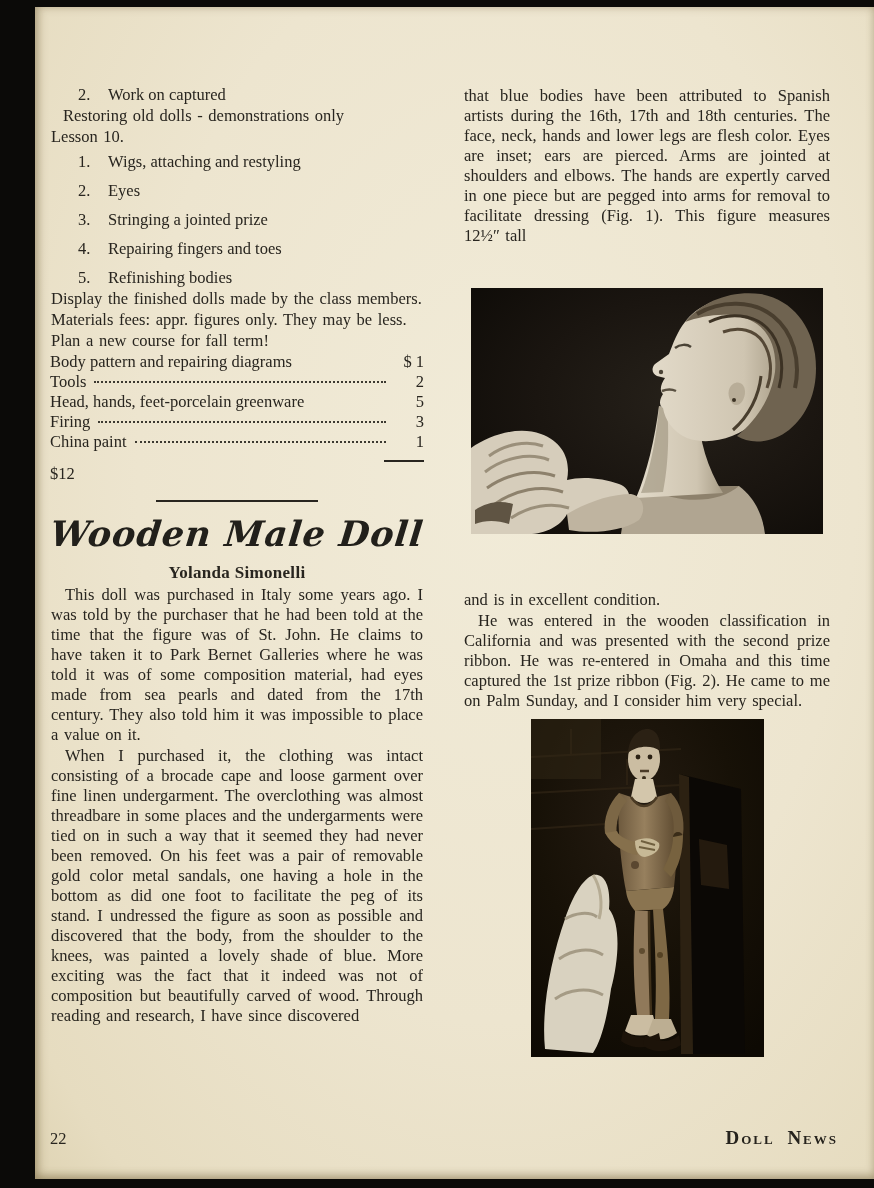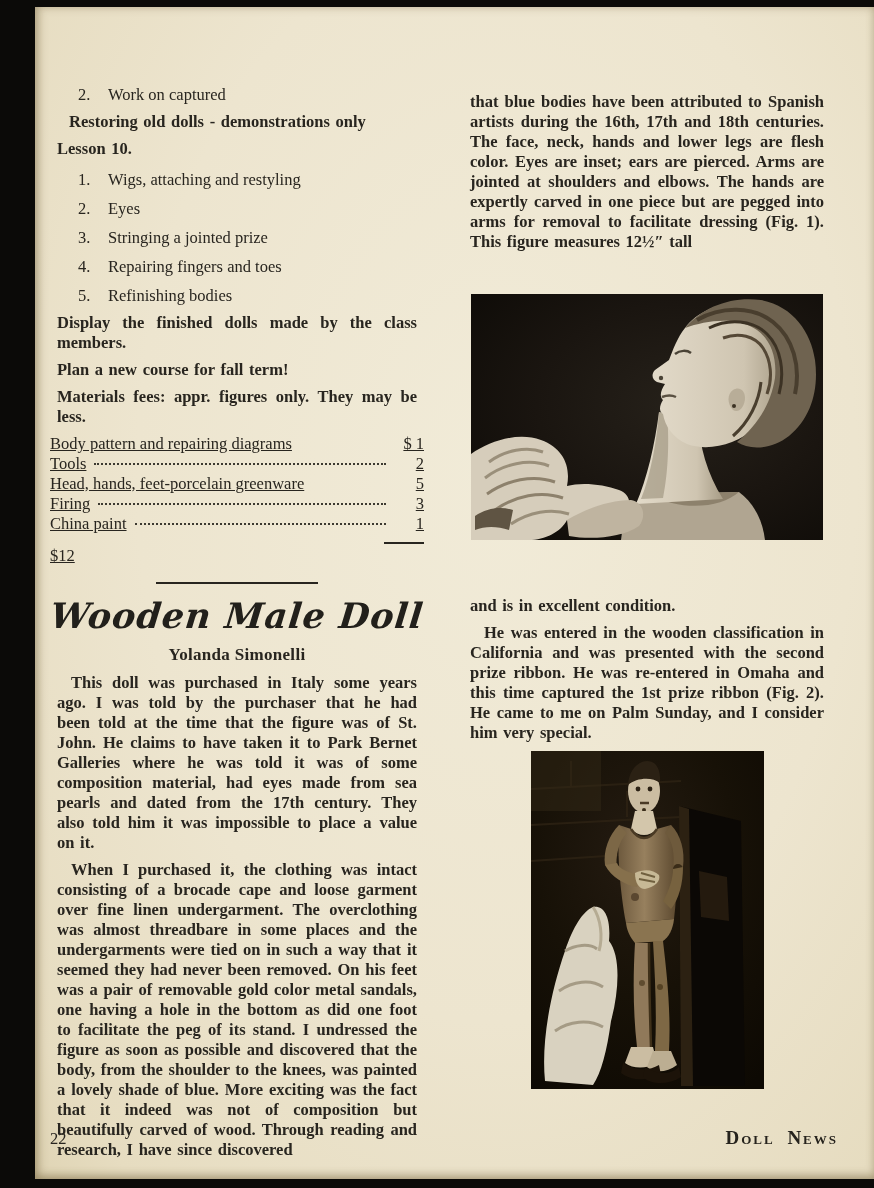--- a/index.html
+++ b/index.html
@@ -21,32 +21,32 @@
   .page {
     position:absolute; left:35px; top:7px; right:0; bottom:9px;
     background:
       radial-gradient(ellipse at 55% 40%, #f1ebd8 0%, #ede5cf 55%, #e6dcc0 90%, #dfd4b4 100%);
     box-shadow: inset 4px 0 10px rgba(80,60,20,.25), inset 0 -4px 8px rgba(90,70,30,.3);
   }
   .col { position:absolute; top:78px; color:#28251f; }
   .col-left  { left:15px;  width:374px; }
   .col-right { left:428px; width:368px; }
   p, .bodytext {
-    margin:7px; font-size:16.5px; line-height:20px; text-align:justify;
-    word-spacing:1.5px; color:#28251f;font-weight:bold;
+    margin:1px; font-size:16.5px; line-height:20px; text-align:justify;
+    word-spacing:1.5px; color:#28251f;
   }
   .hang { text-indent:14px; }
   .list-item { display:flex; margin:0 0 9px 0; padding-left:28px; font-size:16.5px; line-height:20px; }
   .list-item .num { width:30px; flex:0 0 30px; }
   .course-item { margin-bottom:0; }
   .restoring { text-indent:12px; }
   .lesson10 { text-indent:0; }
   .gap4 { height:4px; }
   
-  .fees { margin-top:0;text-decoration:underline; }
+  .fees { margin-top:0; }
   .fee-row { display:flex; align-items:baseline; font-size:16.5px; line-height:20px; color:#28251f; }
   .fee-label { white-space:nowrap; }
   .fee-dots { flex:1 1 auto; margin:0 8px; border-bottom:2px dotted #3c3930; transform:translateY(-4px); min-width:12px; }
   .fee-fill { flex:1 1 auto; }
   .fee-price { white-space:pre; text-align:right; min-width:30px; }
   .fee-total-rule { width:40px; border-top:2px solid #28251f; margin:8px 0 2px auto; }
   .fee-total { text-align:left; font-size:16.5px; line-height:20px; }
   
   .divider { width:162px; border-top:2px solid #28251f; margin:16px auto 10px auto; }
   .article-title {
@@ -99,22 +99,22 @@
     <div class="list-item">
       <span class="num">4.</span>
       <span>Repairing fingers and toes</span>
     </div>
     <div class="list-item" style="margin-bottom:0">
       <span class="num">5.</span>
       <span>Refinishing bodies</span>
     </div>
 
     <p>Display the finished dolls made by the class members.</p>
+    <p>Materials fees: appr. figures only. They may be less.</p>
     <p>Plan a new course for fall term!</p>
-    <p>Materials fees: appr. figures only. They may be less.</p>
 
     <div class="fees">
       <div class="fee-row">
         <span class="fee-label">Body pattern and repairing diagrams</span>
         <span class="fee-fill"></span>
         <span class="fee-price">$ 1</span>
       </div>
       <div class="fee-row">
         <span class="fee-label">Tools</span>
         <span class="fee-dots"></span>

